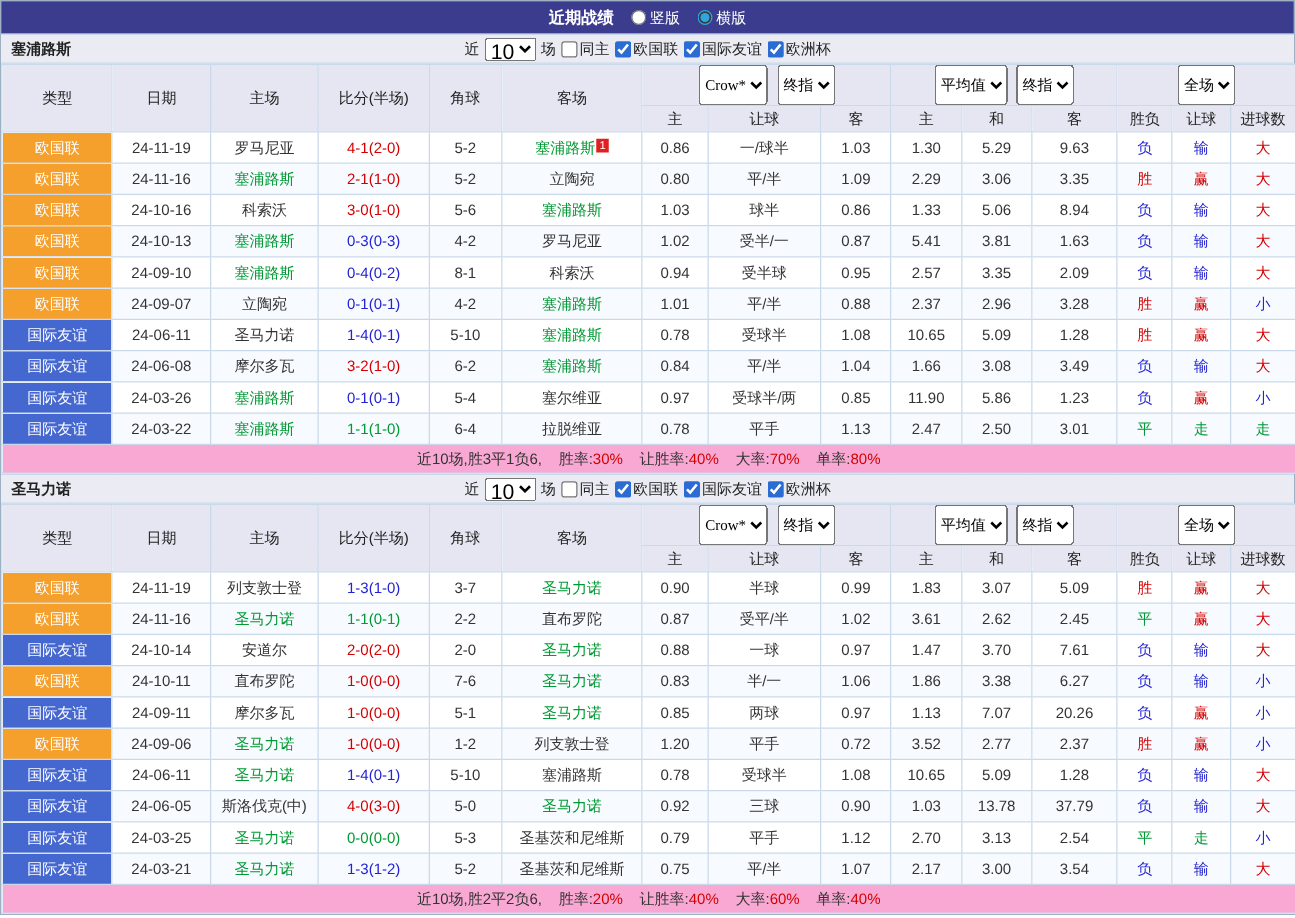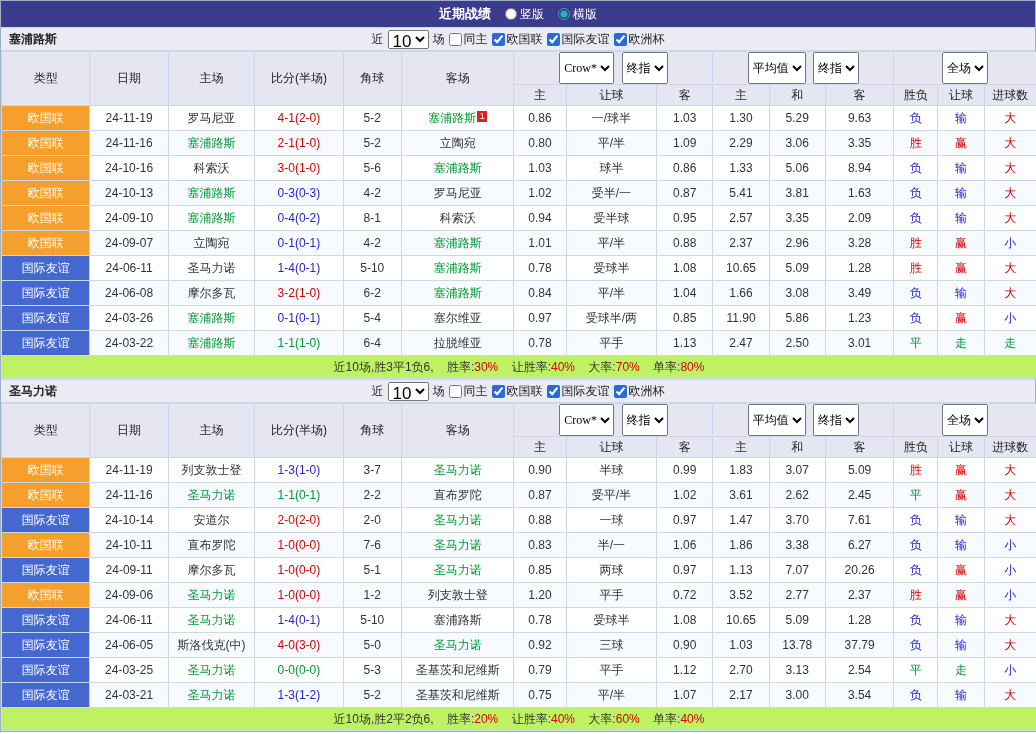--- a/index.html
+++ b/index.html
@@ -35,21 +35,21 @@
   th, td {
     border: 1px solid #c9d9ea; text-align: center;
     overflow: hidden; white-space: nowrap; padding: 0 2px;
   }
   thead th { background: #e6e6f2; font-weight: normal; color: #222; }
   .hdr-top th { height: 23px; }
   .hdr-sub th { height: 21px; }
   .sel-cell select { font-size: 12px; height: 32px; margin: 0 2px; font-family: Liberation Serif, serif; }
   tbody td { height: 25px; }
   tbody tr:nth-child(even) td { background: #f7faff; }
-  tfoot td { height: 23px; background: #bef264; color: #333; }
+  tfoot td { height: 23px; background: #f9a8d4; color: #333; }
   tfoot .gap { margin-left: 10px; }
 
   .cell-type { font-weight: normal; }
   .c-orange { background: #f5a02c !important; color: #fff; }
   .c-blue   { background: #4467d0 !important; color: #fff; }
   .t-red   { color: #d40000; }
   .t-blue  { color: #2323d2; }
   .t-green { color: #009933; }
 
   .redcard {

